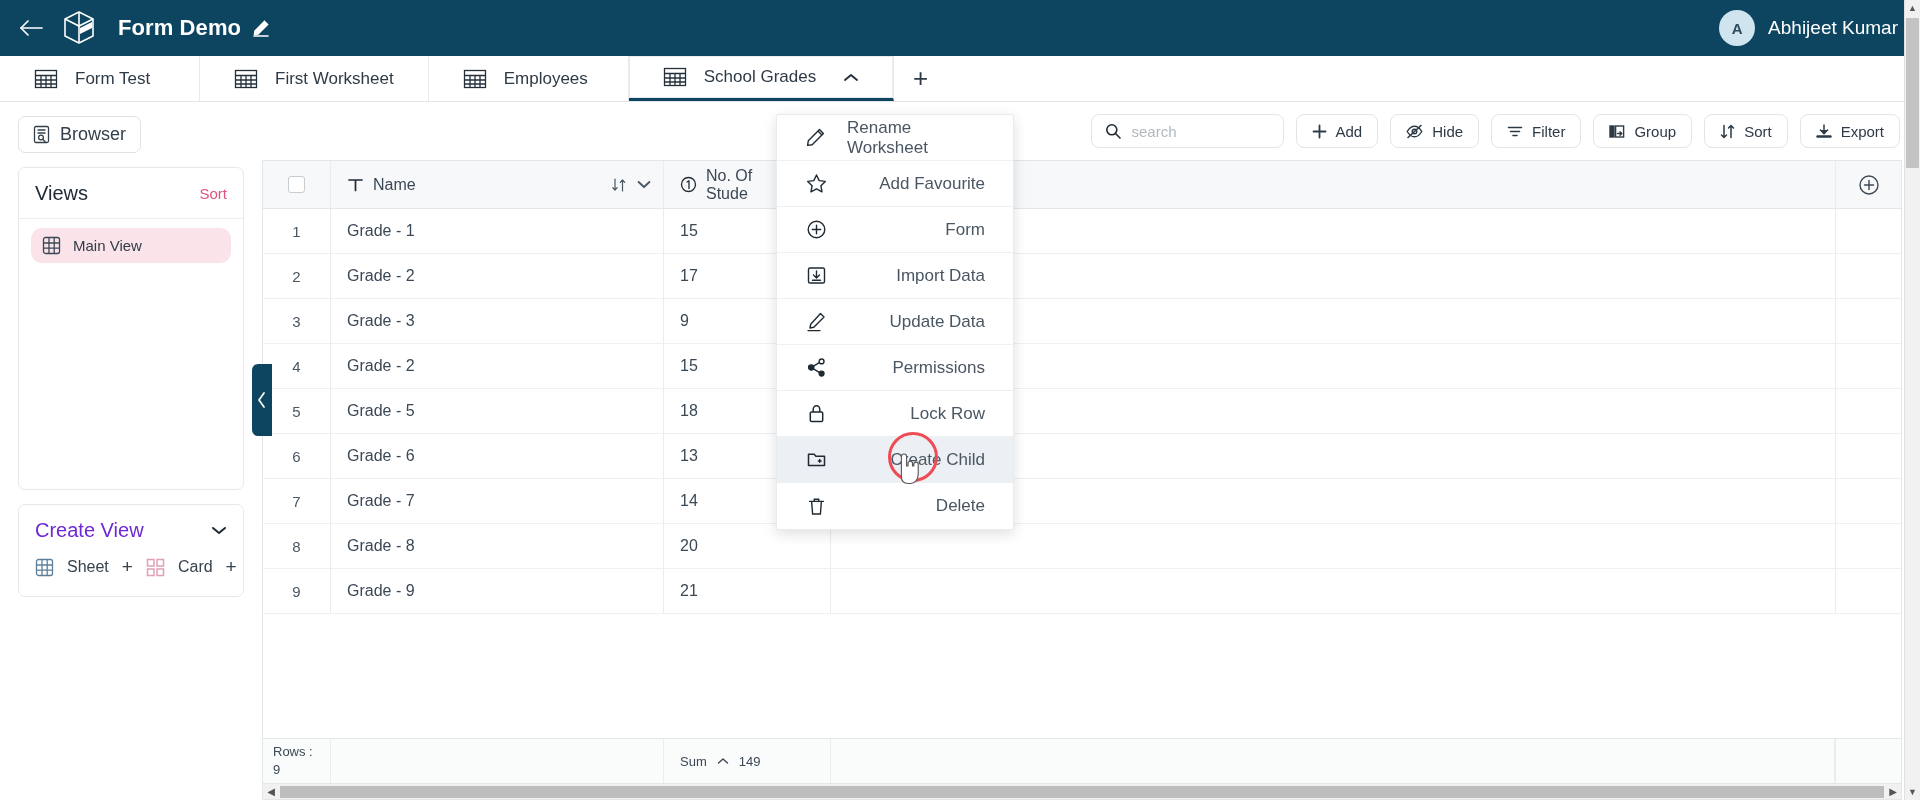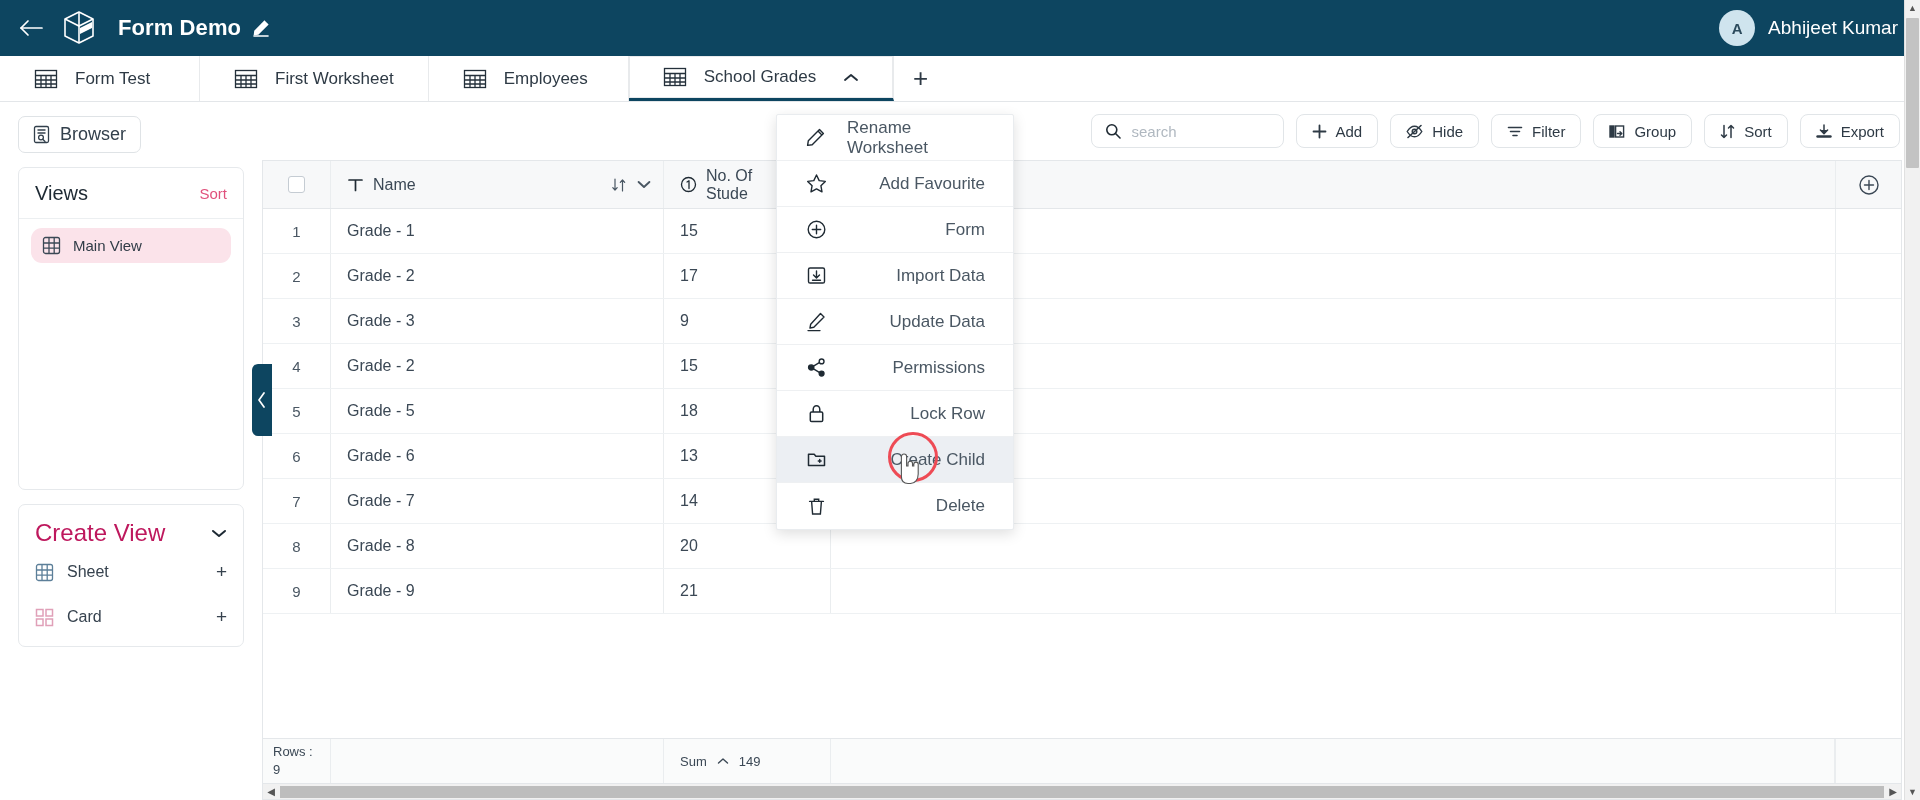--- a/index.html
+++ b/index.html
@@ -90,22 +90,22 @@
     display: flex; align-items: center; gap: 12px;
     padding: 8px 11px; border-radius: 11px;
     font-size: 15px; color: #303c47; cursor: pointer;
     background: #fbe3ea;
   }
   .createview-card { }
   .cv-head {
     display:flex; align-items:center; justify-content:space-between;
     padding: 14px 16px 14px 16px;
   }
-  .cv-title { font-size: 24px; color:#be185d; }
-  .cv-list { padding: 0 16px 18px 16px; display:flex; flex-direction:column; gap:23px; }
+  .cv-title { font-size: 20px; color:#6d28d9; }
+  .cv-list { padding: 0 16px 18px 16px; display:flex; flex-direction:row; gap:13px; }
   .cv-item { display:flex; align-items:center; gap: 13px; font-size:16px; color:#36424e; cursor:pointer;}
   .cv-item .plus { margin-left:auto; font-size:19px; color:#36424e; }
 
   
   .collapse-handle {
     position: absolute; left: 252px; top: 262px;
     width: 20px; height: 72px; border-radius: 6px 0 0 6px;
     background: #0d4560; color: #fff;
     display:flex; align-items:center; justify-content:center;
     font-size: 15px; cursor: pointer; z-index: 5;

